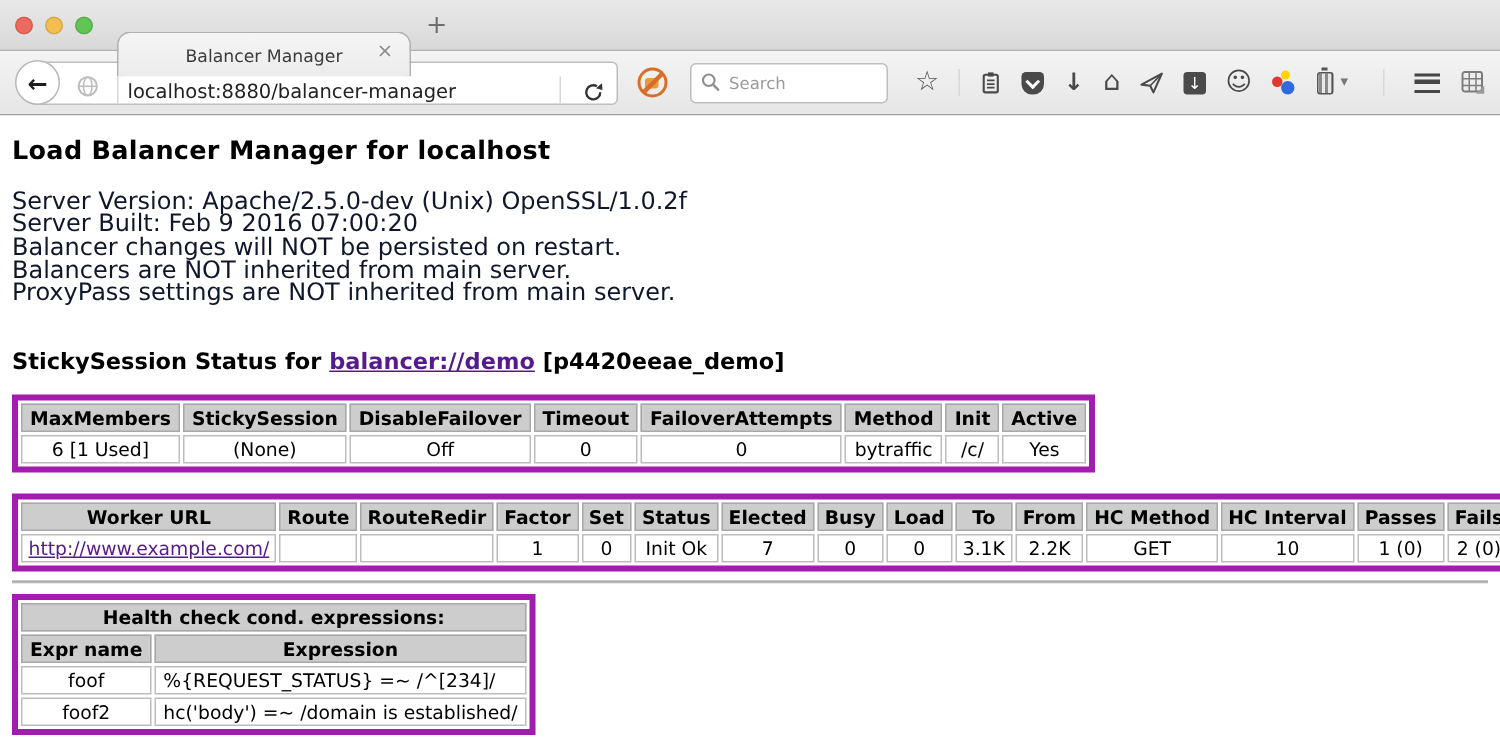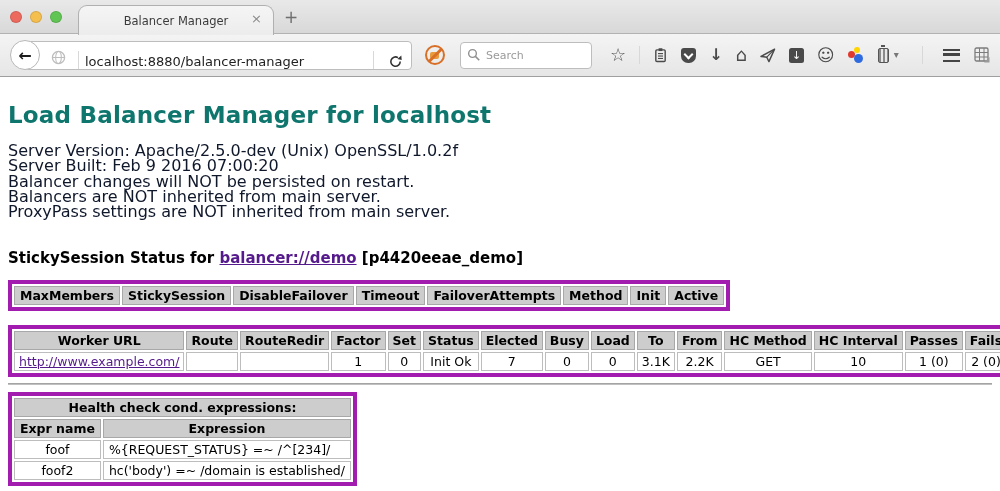--- a/index.html
+++ b/index.html
@@ -4,21 +4,21 @@
 <style>
   * { box-sizing: border-box; margin: 0; padding: 0; }
   html,body { width:1000px; height:491px; }
   body { font-family:"DejaVu Sans","Liberation Sans",sans-serif; background:#fff; }
   .window { width:1000px; height:491px; overflow:hidden; position:relative; background:#fff; }
 
   
   .titlebar { position:relative; height:34px; background:linear-gradient(#e9e9e9,#d8d8d8); border-bottom:1px solid #b2b2b2; }
   .traffic { position:absolute; top:11px; left:10px; display:flex; gap:8px; }
   .traffic span { width:12px; height:12px; border-radius:50%; display:block; border:1px solid rgba(0,0,0,.12); }
-  .tab { position:absolute; left:78px; top:5px; width:196px; height:30px; background:linear-gradient(#f5f5f5,#ececec);
+  .tab { position:absolute; left:78px; top:21px; width:196px; height:30px; background:linear-gradient(#f5f5f5,#ececec);
          border:1px solid #b0b0b0; border-bottom:none; border-radius:9px 9px 0 0; z-index:2;
          display:flex; align-items:center; justify-content:center; }
   .tab-title { font-size:11.5px; color:#3b3b3b; }
   .tab-close { position:absolute; right:11px; top:6px; font-size:13px; color:#8a8a8a; line-height:1; cursor:default; }
   .newtab { position:absolute; left:284px; top:7px; font-size:17px; color:#6f6f6f; }
 
   
   .toolbar { height:43px; background:linear-gradient(#f4f4f4,#e6e6e6); border-bottom:1px solid #9f9f9f;
              display:flex; align-items:center; padding:0 10px; }
   .back-btn { width:30px; height:30px; border-radius:50%; background:#fff; border:1px solid #b8b8b8;
@@ -54,21 +54,21 @@
   .battery { width:11px; height:15px; border:1.5px solid #555; border-radius:2px; position:relative;
              background:repeating-linear-gradient(to right,#8a8a8a 0 2px,#e8e8e8 2px 4px); }
   .battery::before { content:""; position:absolute; left:2.5px; top:-3.5px; width:4px; height:2px; background:#555; }
   .caret { font-size:10px; color:#777; margin-left:-8px; }
   .hamburger { width:17px; height:13px; border-top:2.5px solid #454545; border-bottom:2.5px solid #454545; position:relative; }
   .hamburger::after { content:""; position:absolute; left:0; top:2.9px; width:100%; height:2.5px; background:#454545; }
   .right-group { margin-left:auto; display:flex; align-items:center; gap:14px; }
 
   
   .page { padding:0 8px; background:#fff; height:413px; }
-  h1.page-title { font-size:23px; font-weight:bold; color:#0f766e; padding-top:25px; margin-bottom:15px; letter-spacing:.2px; }
+  h1.page-title { font-size:17px; font-weight:bold; color:#000000; padding-top:14px; margin-bottom:15px; letter-spacing:.2px; }
   .info-lines div { font-size:16px; color:#0f172a; line-height:15.3px; }
   .status-heading { margin-top:30px; margin-bottom:13px; font-size:15px; font-weight:bold; color:#000; }
   a.plink { color:#551a8b; text-decoration:underline; cursor:pointer; }
 
   table { border-collapse:separate; border-spacing:2px; border:4px solid #a21caf; background:#fff; }
   th { background:#cdcdcd; border:1px solid #a8a8a8; font-weight:bold; font-size:12.5px; padding:1px 5px; text-align:center; color:#000; white-space:nowrap; }
   td { background:#fff; border:1px solid #bdbdbd; font-size:12.5px; padding:1px 5px; text-align:center; color:#000; white-space:nowrap; }
   td.left { text-align:left; }
   .balancer-table { margin-bottom:14px; }
   .worker-table td, .worker-table th { padding:1px 4px; }
@@ -197,20 +197,30 @@
       <tbody>
           <tr>
         <th>MaxMembers</th>
         <th>StickySession</th>
         <th>DisableFailover</th>
         <th>Timeout</th>
         <th>FailoverAttempts</th>
         <th>Method</th>
         <th>Init</th>
         <th>Active</th>
+      </tr>
+      <tr>
+        <td>6 [1 Used]</td>
+        <td>(None)</td>
+        <td>Off</td>
+        <td>0</td>
+        <td>0</td>
+        <td>bytraffic</td>
+        <td>/c/</td>
+        <td>Yes</td>
       </tr>
     </tbody>
       </table>
 
     <table class="worker-table">
       <tbody>
           <tr>
         <th>Worker URL</th>
         <th>Route</th>
         <th>RouteRedir</th>

